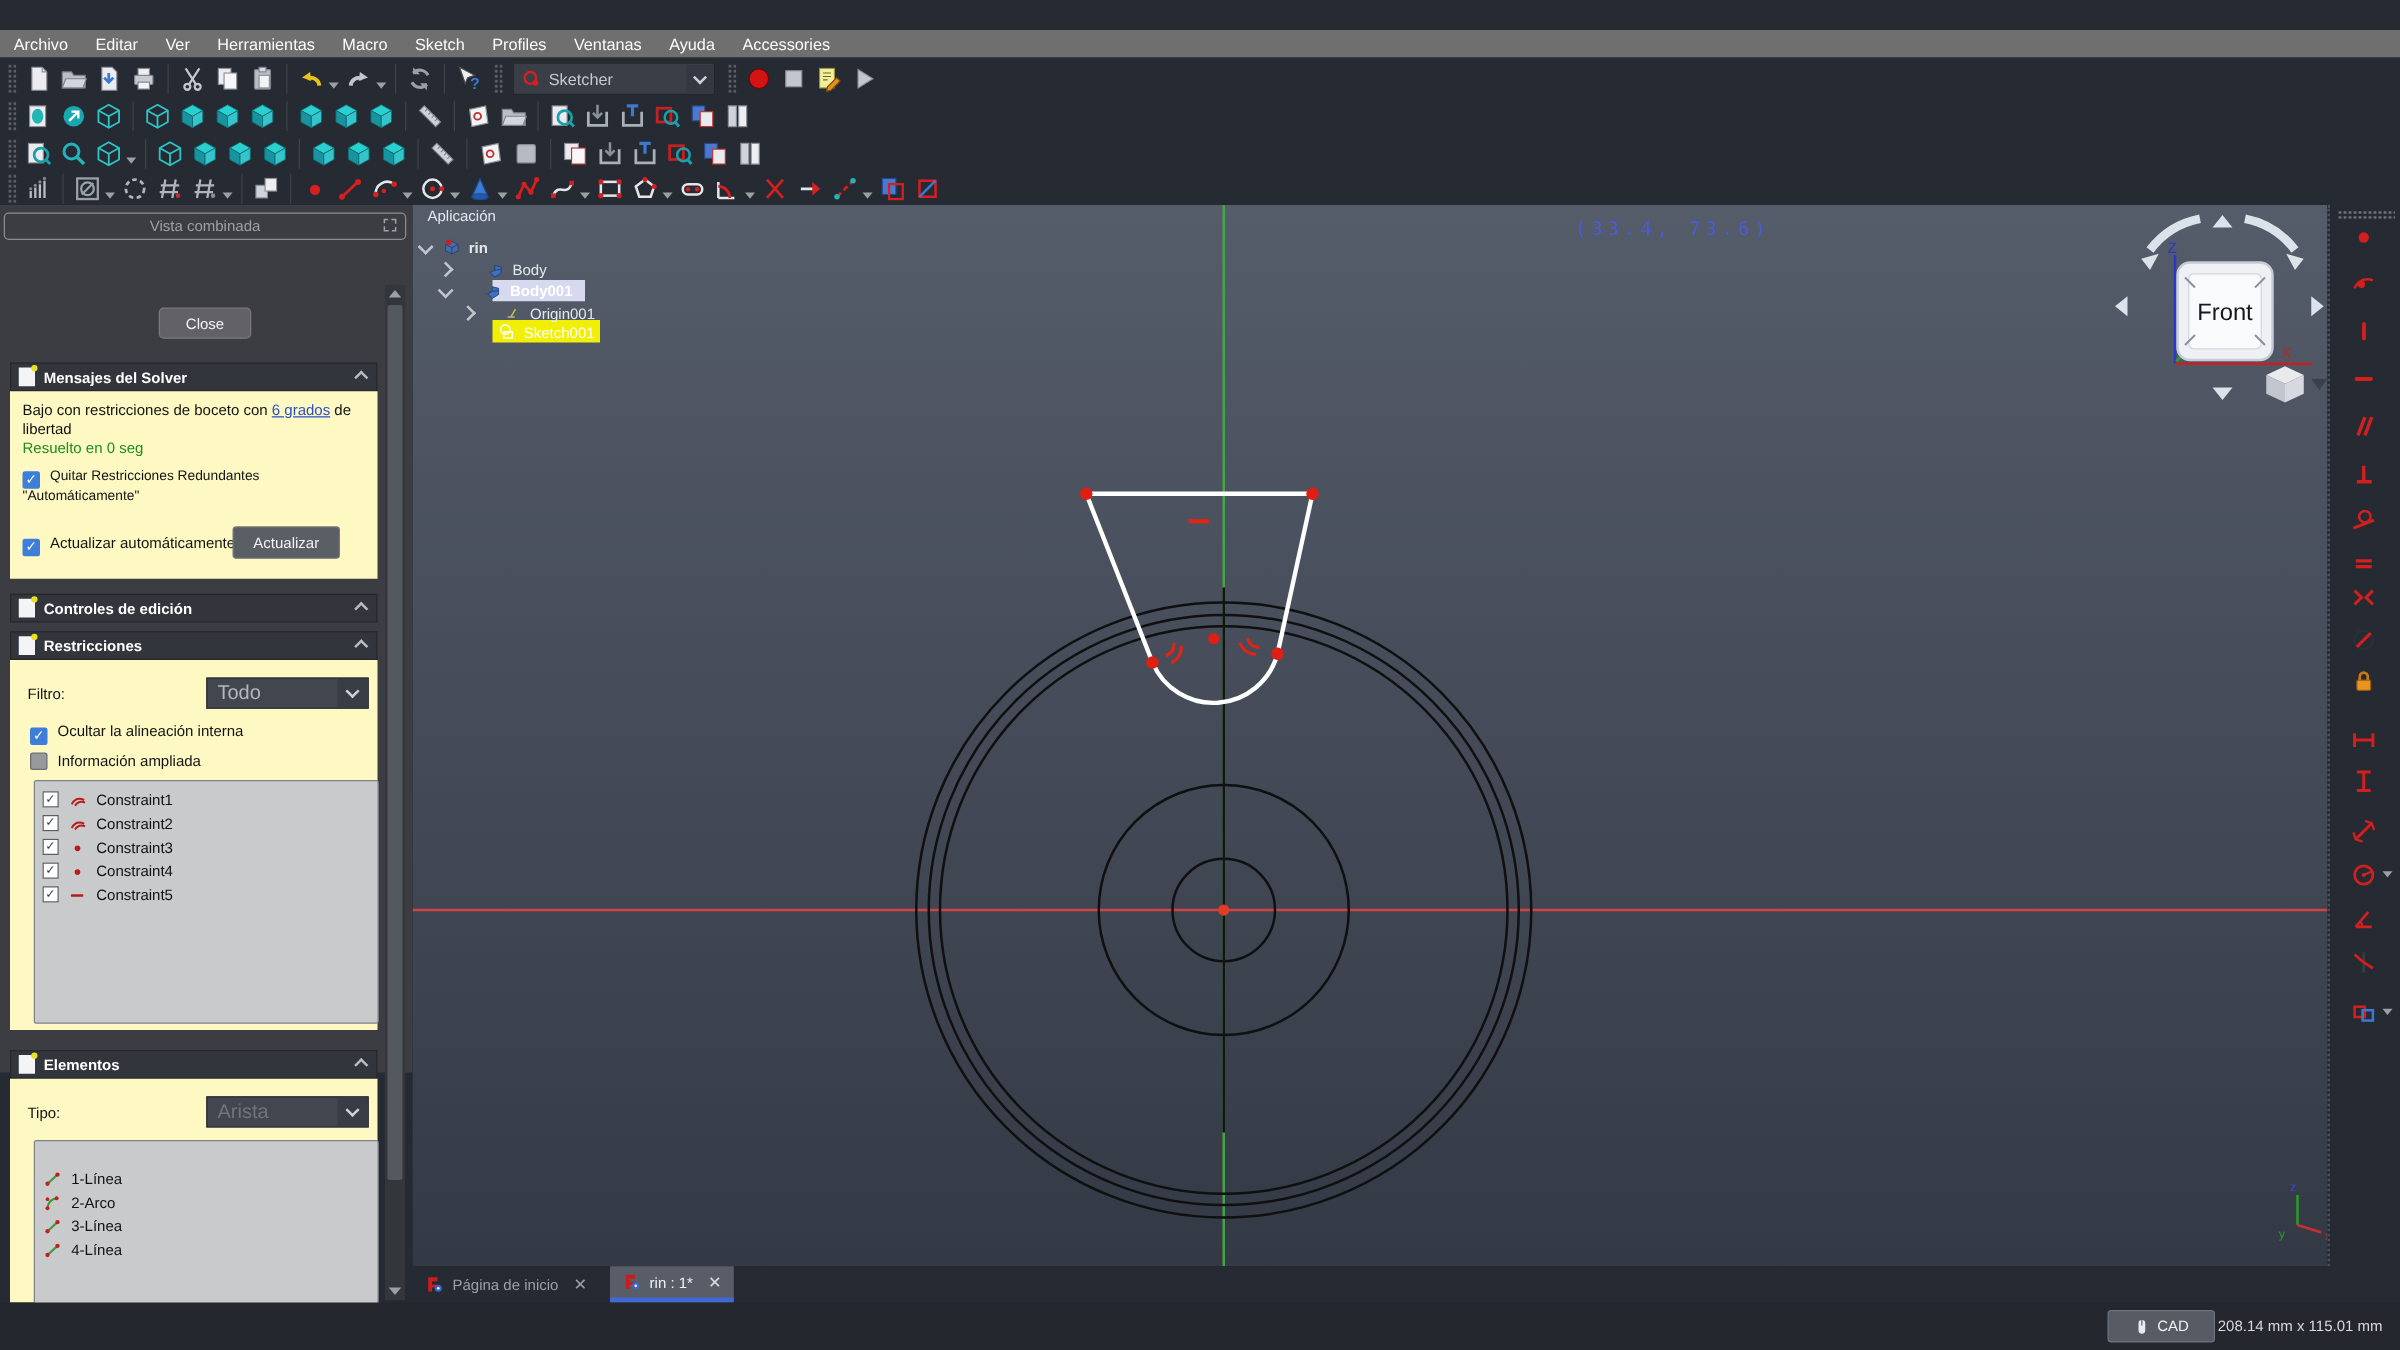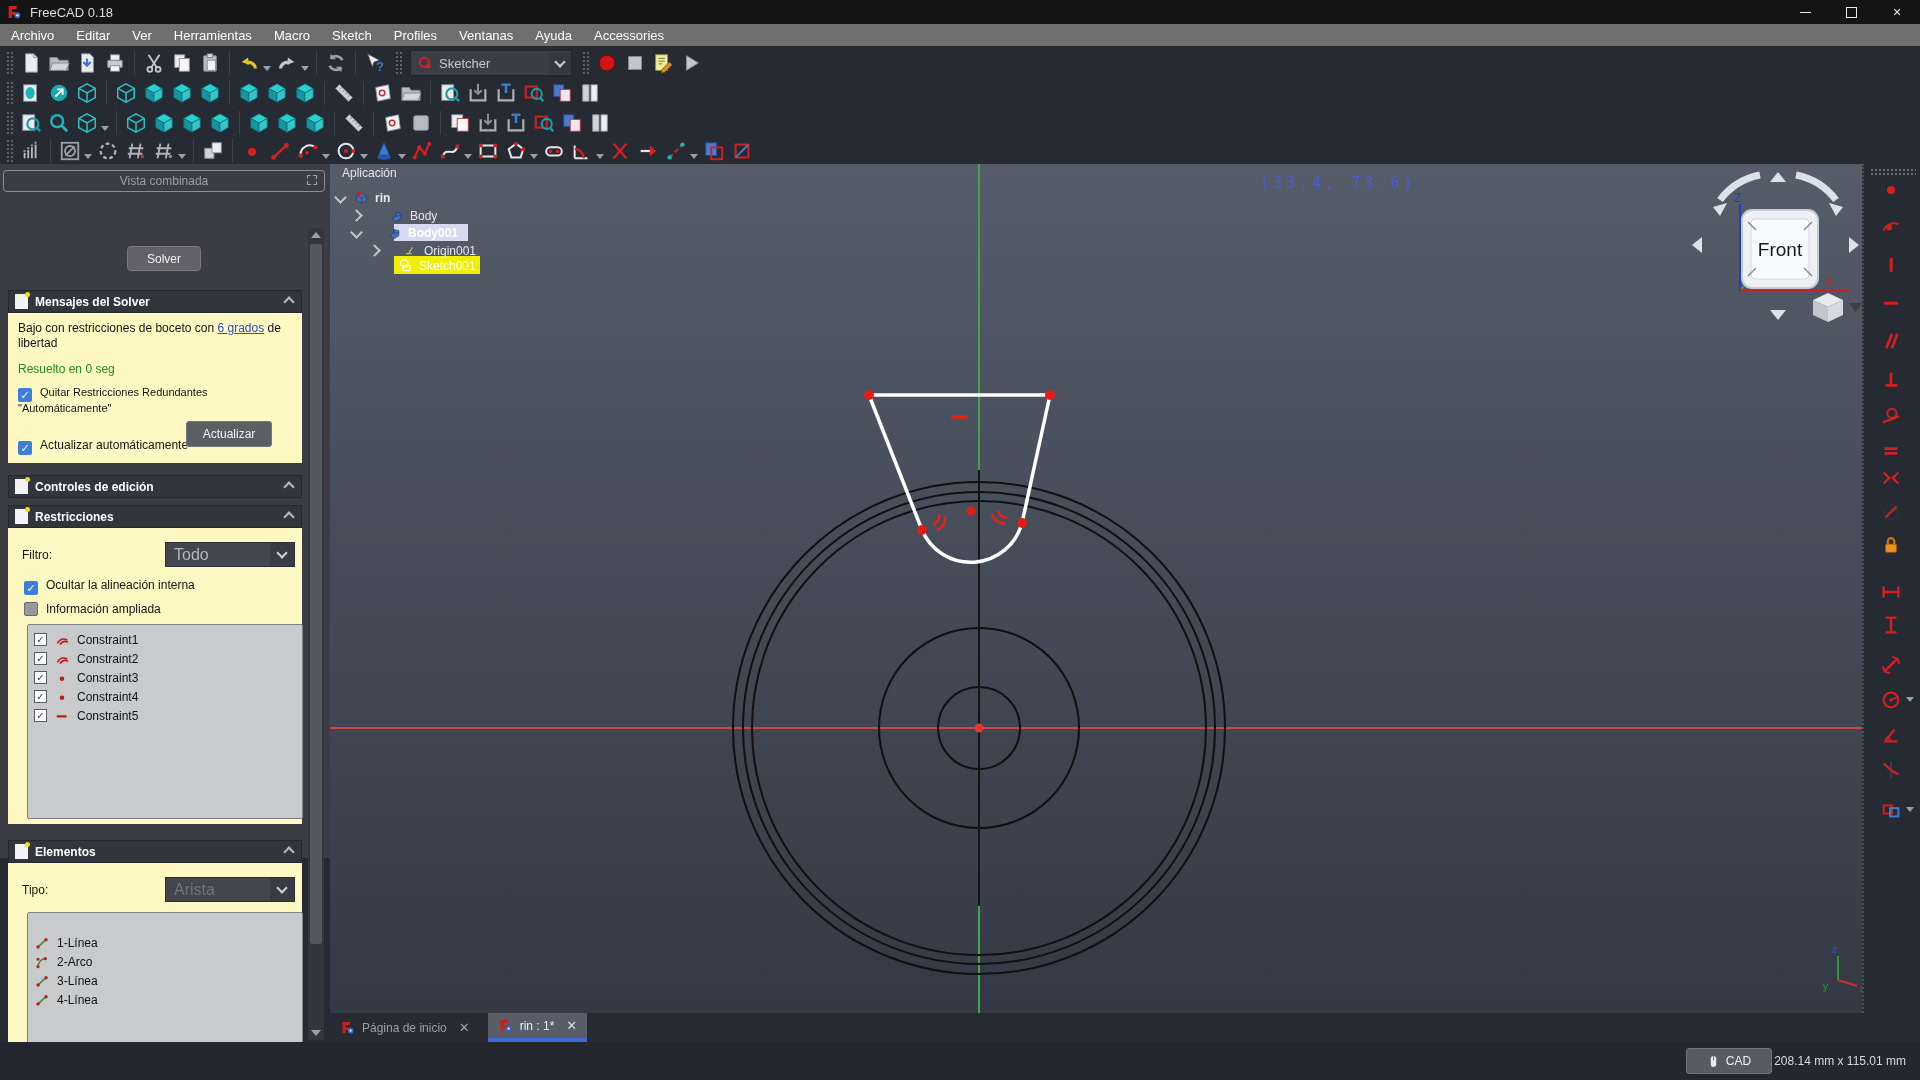--- a/index.html
+++ b/index.html
@@ -442,33 +442,20 @@
         <path d="M12 2v8" stroke="#555c66" stroke-width="1.6"></path>
       </symbol>
   <symbol id="s-float" viewBox="0 0 24 24">
         <path d="M3 9V3h6M21 15v6h-6M14 3h7v7M3 14v7h7" fill="none" stroke="#9aa0a8" stroke-width="2.4"></path>
       </symbol>
 </defs>
 </svg>
 
 <div class="app">
 
-  <div class="titlebar">
-    <svg class="logo">
-        <use href="#s-fclogo"></use>
-      </svg>
-    <span>FreeCAD 0.18</span>
-    <span class="wctrl wc-min">
-        <i></i>
-      </span>
-    <span class="wctrl wc-max">
-        <i></i>
-      </span>
-    <span class="wctrl wc-close">×</span>
-  </div>
 
   <div class="menubar">
     <span>Archivo</span>
     <span>Editar</span>
     <span>Ver</span>
     <span>Herramientas</span>
     <span>Macro</span>
     <span>Sketch</span>
     <span>Profiles</span>
     <span>Ventanas</span>
@@ -914,31 +901,31 @@
       <span>Vista combinada</span>
       <svg class="float" width="12" height="12">
           <use href="#s-float"></use>
         </svg>
     </div>
     <div class="pscroll">
       <i class="sarr up"></i>
       <div class="thumb"></div>
       <i class="sarr down"></i>
     </div>
-    <div class="closebtn">Solver</div>
+    <div class="closebtn">Close</div>
 
     <div class="section" style="top:126px">
       <div class="shead">
         <span class="note"></span>
         <span>Mensajes del Solver</span>
         <span class="chev"></span>
       </div>
       <div class="sbody" style="height:150px;padding:8px 8px 0 10px;box-sizing:border-box">
         <div style="line-height:15px"><span>Bajo con restricciones de boceto con </span><span class="link">6 grados</span><span> de libertad</span></div>
-        <div class="solved" style="margin-top:11px">Resuelto en 0 seg</div>
+        <div class="solved" style="margin-top:0">Resuelto en 0 seg</div>
         <div style="margin-top:10px;font-size:11px">
           <span class="cb on">✓</span><span>Quitar Restricciones Redundantes "Automáticamente"</span>
         </div>
         <div style="margin-top:24px;font-size:12px">
           <span class="cb on">✓</span><span>Actualizar automáticamente</span>
         </div>
         <div class="gbtn" style="left:178px;top:108px;width:84px;height:24px">Actualizar</div>
       </div>
     </div>
 

